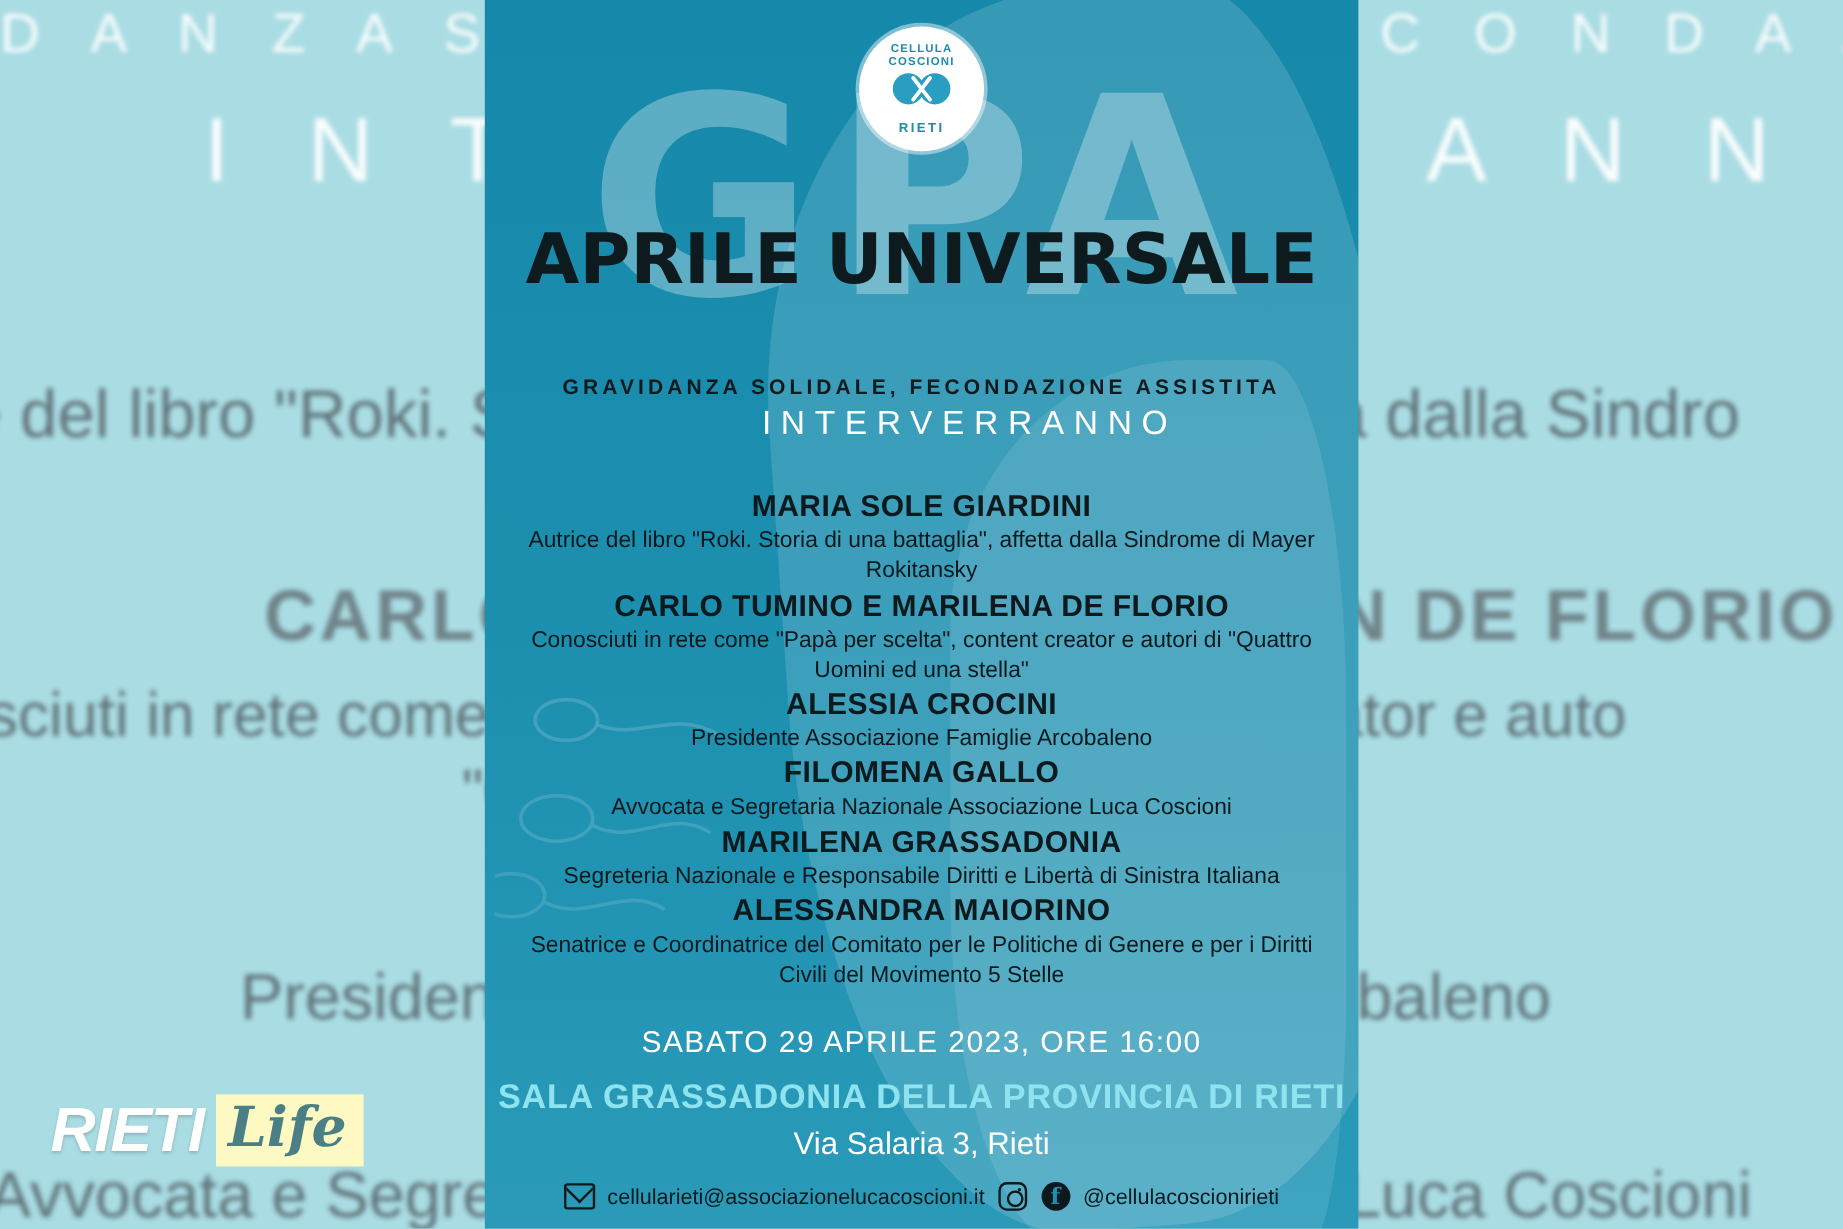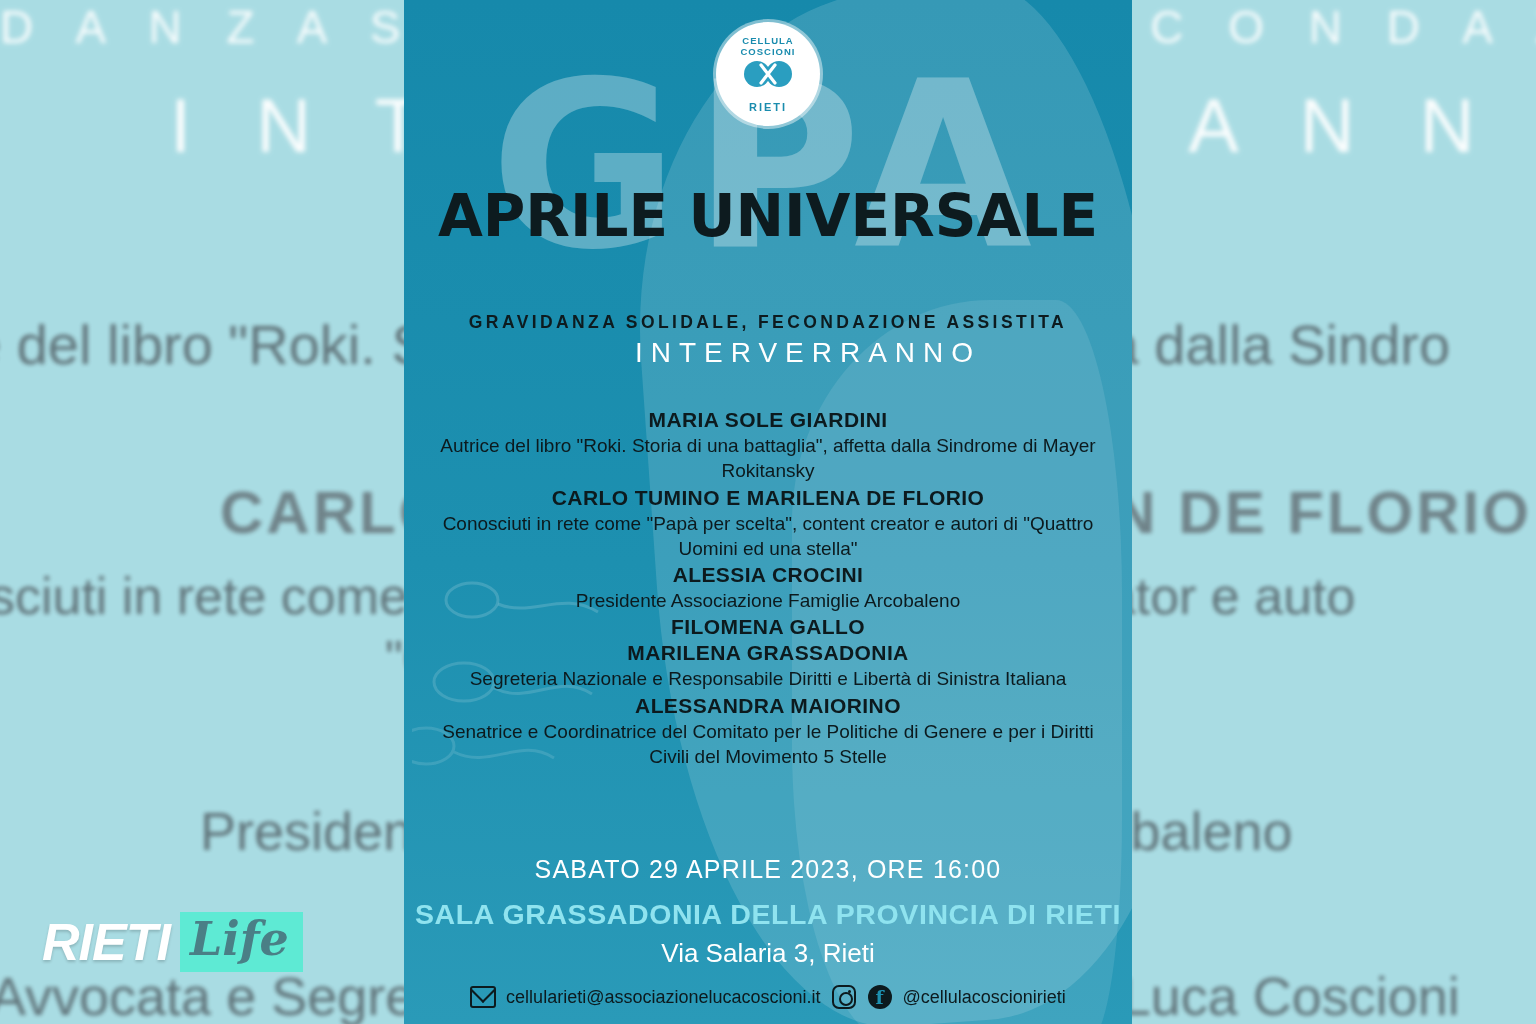--- a/index.html
+++ b/index.html
@@ -65,21 +65,21 @@
     position: absolute; left: 42px; bottom: 52px;
     display: flex; align-items: center; gap: 10px;
     filter: blur(.4px);
   }
   .wm-rieti {
     font-size: 52px; font-weight: 900; font-style: italic;
     color: #ffffff; letter-spacing: -1px;
     text-shadow: 0 2px 3px rgba(0,0,0,.18);
   }
   .wm-life {
-    background: #5eead4; color: #4a7f86;
+    background: #fef9c3; color: #4a7f86;
     font-size: 46px; font-style: italic; font-weight: 700;
     padding: 0 14px 6px 10px;
     font-family: "DejaVu Serif", serif;
   }
 
   
   .poster {
     position: absolute; top: 0; left: 404px;
     width: 728px; height: 1024px;
     background: linear-gradient(180deg, #1689ab 0%, #1d90b0 55%, #2a9ab8 100%);
@@ -150,21 +150,21 @@
     font-size: 28px; font-weight: 400; color: #ffffff;
     letter-spacing: 8px;
     margin-left: 40px;
   }
 
   .speakers {
     position: absolute; top: 406px; left: 28px; width: 672px;
     text-align: center; color: #0c1a1e;
   }
   .sp-name {
-    font-size: 21px; font-weight: 700; letter-spacing: .4px;
+    font-size: 25px; font-weight: 700; letter-spacing: .4px;
     margin-top: 2px;
   }
   .sp-role {
     font-size: 19px; font-weight: 400; line-height: 1.33;
     margin-top: 1px;
   }
   .sp-role b { font-weight: 400; margin-top: 44px; }
 
   .when {
     position: absolute; top: 855px; left: 0; width: 100%;
@@ -277,20 +277,21 @@
     <div class="sp-name">MARIA SOLE GIARDINI</div>
     <div class="sp-role">Autrice del libro "Roki. Storia di una battaglia", affetta dalla Sindrome di Mayer Rokitansky</div>
 
     <div class="sp-name">CARLO TUMINO E MARILENA DE FLORIO</div>
     <div class="sp-role"><span>Conosciuti in rete come "</span><b>Papà per scelta</b><span>", content creator e autori di "Quattro Uomini ed una stella"</span></div>
 
     <div class="sp-name">ALESSIA CROCINI</div>
     <div class="sp-role">Presidente Associazione Famiglie Arcobaleno</div>
 
     <div class="sp-name">FILOMENA GALLO</div>
+    <div class="sp-role">Avvocata e Segretaria Nazionale Associazione Luca Coscioni</div>
 
     <div class="sp-name">MARILENA GRASSADONIA</div>
     <div class="sp-role">Segreteria Nazionale e Responsabile Diritti e Libertà di Sinistra Italiana</div>
 
     <div class="sp-name">ALESSANDRA MAIORINO</div>
     <div class="sp-role">Senatrice e Coordinatrice del Comitato per le Politiche di Genere e per i Diritti Civili del Movimento 5 Stelle</div>
   </div>
 
   <div class="when">SABATO 29 APRILE 2023, ORE 16:00</div>
   <div class="where">SALA GRASSADONIA DELLA PROVINCIA DI RIETI</div>

